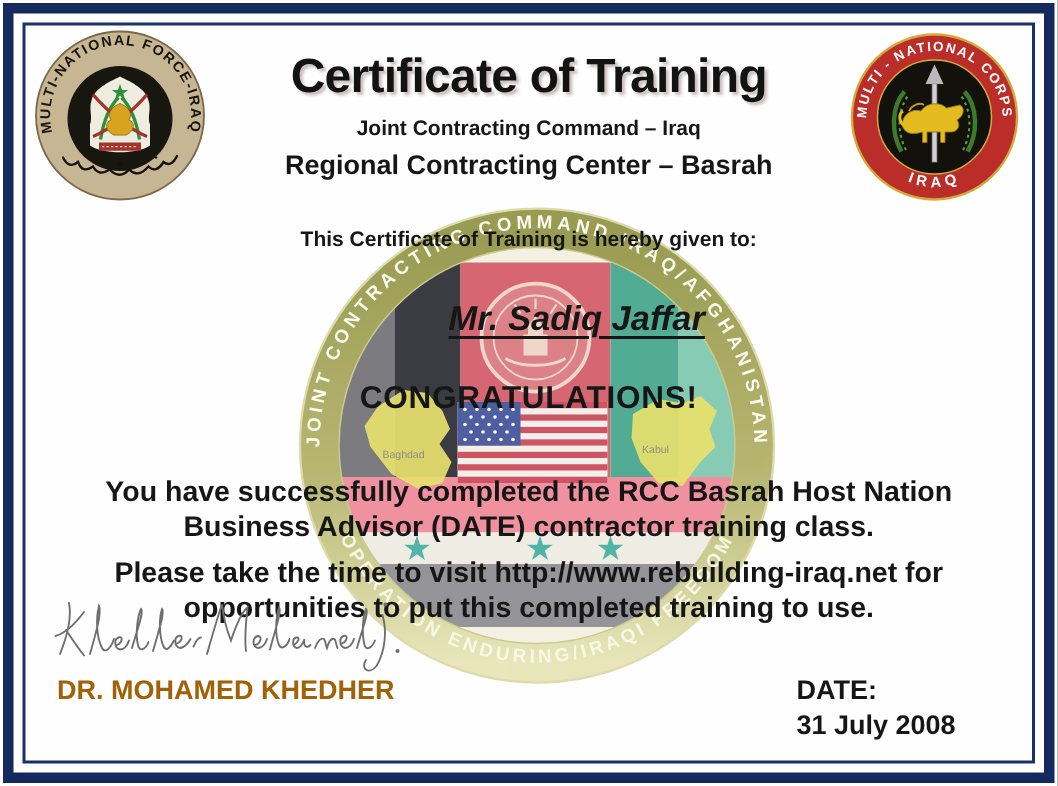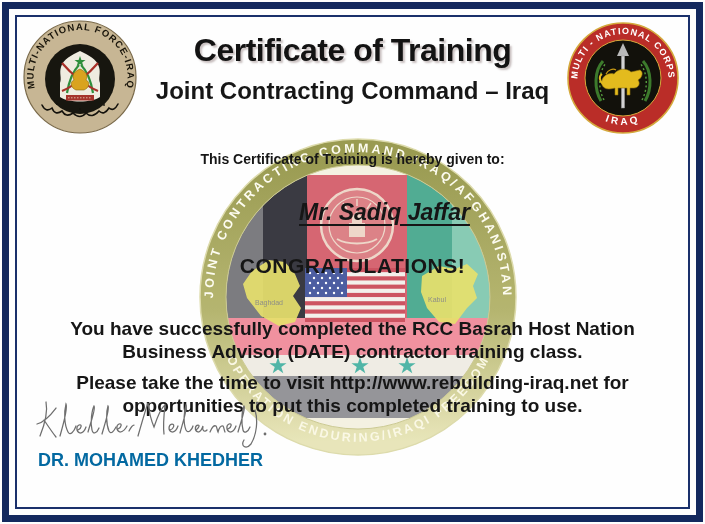--- a/index.html
+++ b/index.html
@@ -4,29 +4,29 @@
 <style>
   html,body{margin:0;padding:0;background:#888;}
   .cert{
     position:relative;width:705px;height:524px;background:#fefefe;
     font-family:"Liberation Sans",sans-serif;overflow:hidden;
   }
   .frame-outer{position:absolute;inset:2px;border:7px solid #14295e;pointer-events:none;z-index:5;}
   .frame-inner{position:absolute;inset:15px;border:2px solid #1a306b;pointer-events:none;z-index:5;}
   .t-center{position:absolute;left:0;width:705px;text-align:center;font-weight:bold;color:#161616;white-space:nowrap;z-index:3;}
   .title{top:32px;font-size:32px;letter-spacing:-0.5px;color:#131313;text-shadow:2px 2px 2px rgba(135,115,115,0.45);}
-  .subtitle1{top:77px;font-size:24px;}
+  .subtitle1{top:77px;font-size:14px;}
   .subtitle2{top:100px;font-size:18px;}
   .given{top:151px;font-size:14px;}
   .recipient{top:199px;font-size:23px;font-style:italic;text-decoration:underline;text-decoration-thickness:2px;text-underline-offset:4px;margin-left:32px;}
   .congrats{top:254px;font-size:21px;letter-spacing:0.5px;}
   .para{font-size:19px;line-height:23px;}
   .para1{top:277px;margin-top:40px;}
   .para2{top:339px;margin-top:32px;}
-  .sig-block{position:absolute;left:38px;top:449px;font-weight:bold;font-size:18px;line-height:23px;color:#0369a1;z-index:3;}
+  .sig-block{position:absolute;left:38px;top:449px;font-weight:bold;font-size:18px;line-height:23px;color:#a16207;z-index:3;}
   .date-block{position:absolute;left:531px;top:449px;font-weight:bold;font-size:18px;line-height:23px;color:#161616;z-index:3;}
   .seal{position:absolute;z-index:4;}
   .seal-left{left:22px;top:17px;}
   .seal-right{left:566px;top:21px;}
   .watermark{position:absolute;left:197px;top:136px;z-index:1;}
   .signature{position:absolute;left:30px;top:396px;z-index:3;}
 </style>
 </head>
 <body>
 
@@ -198,20 +198,21 @@
 
     <g>
       <path d="M36,64 C34,56 42,51 48,53 C52,47 61,47 65,51 L74,49 C78,51 76,57 72,59 C75,63 72,67 68,67 L64,67 L64,74 L61,74 L61,67 L52,67 L52,74 L49,74 L49,67 C42,69 38,68 36,64 Z" fill="#e3bb1e" stroke="#93770e" stroke-width="0.6"></path>
       <path d="M37,63 C33,60 33,55 36,53" fill="none" stroke="#e3bb1e" stroke-width="2"></path>
       <path d="M40,53 C42,49 47,47 50,49" fill="none" stroke="#c79a14" stroke-width="1.2"></path>
     </g>
   </svg>
 
   <div class="t-center title">Certificate of Training</div>
   <div class="t-center subtitle1">Joint Contracting Command – Iraq</div>
+  <div class="t-center subtitle2">Regional Contracting Center – Basrah</div>
 
   <div class="t-center given">This Certificate of Training is hereby given to:</div>
   <div class="t-center recipient">Mr. Sadiq Jaffar</div>
   <div class="t-center congrats">CONGRATULATIONS!</div>
   <div class="t-center para para1">
     <div>You have successfully completed the RCC Basrah Host Nation</div>
     <div>Business Advisor (DATE) contractor training class.</div>
   </div>
   <div class="t-center para para2">
     <div>Please take the time to visit http://www.rebuilding-iraq.net for</div>
@@ -236,14 +237,18 @@
       <path d="M208,36 C212,22 216,12 214,10 C212,14 211,26 213,34 C214,38 218,36 220,31"></path>
       <path d="M225,14 C228,24 227,38 221,48 C216,54 210,50 214,44"></path>
     </g>
     <circle cx="227" cy="7" r="1.3" fill="#6e6e6e"></circle>
     <circle cx="235" cy="38" r="1.4" fill="#6e6e6e"></circle>
   </svg>
 
   <div class="sig-block">
     <div>DR. MOHAMED KHEDHER</div>
   </div>
+  <div class="date-block">
+    <div>DATE:</div>
+    <div>31 July 2008</div>
+  </div>
 
 </div>
 
 </body></html>

